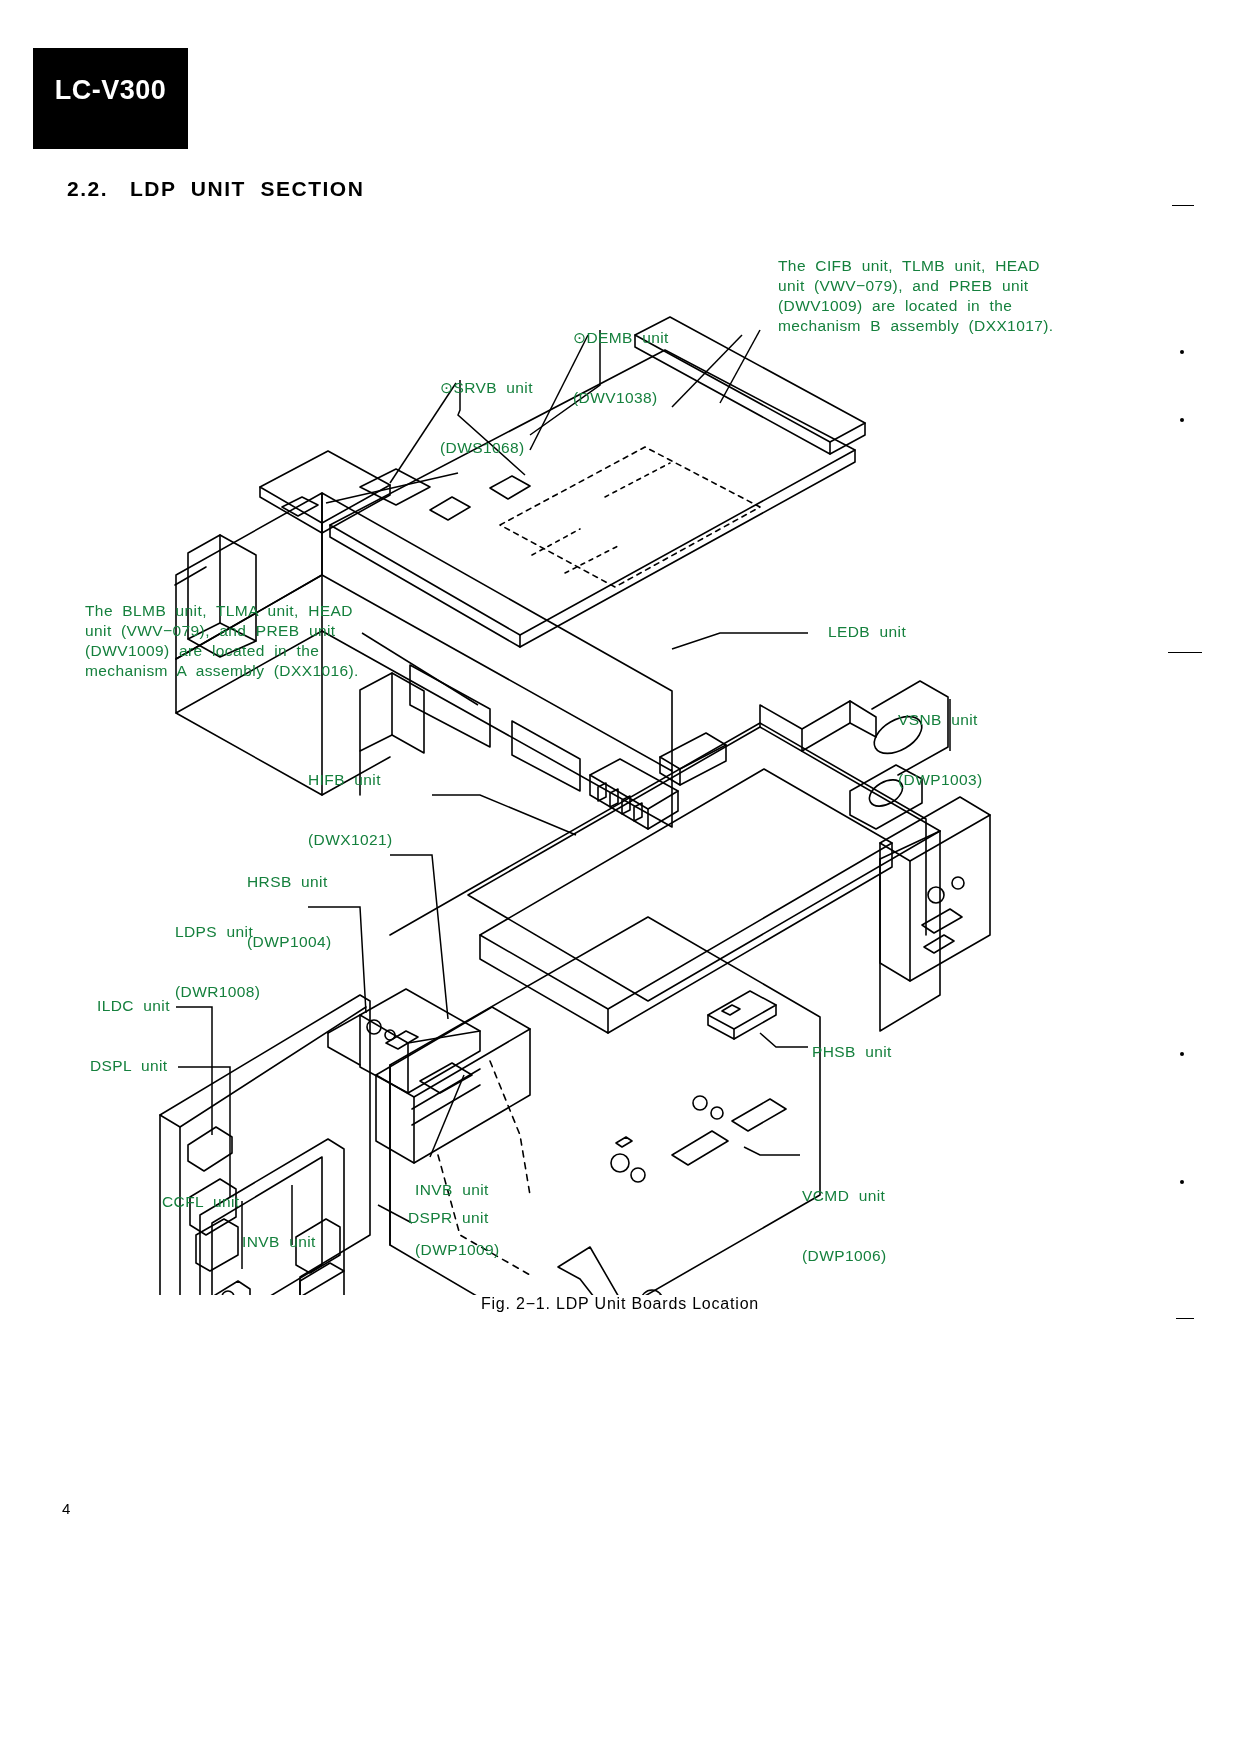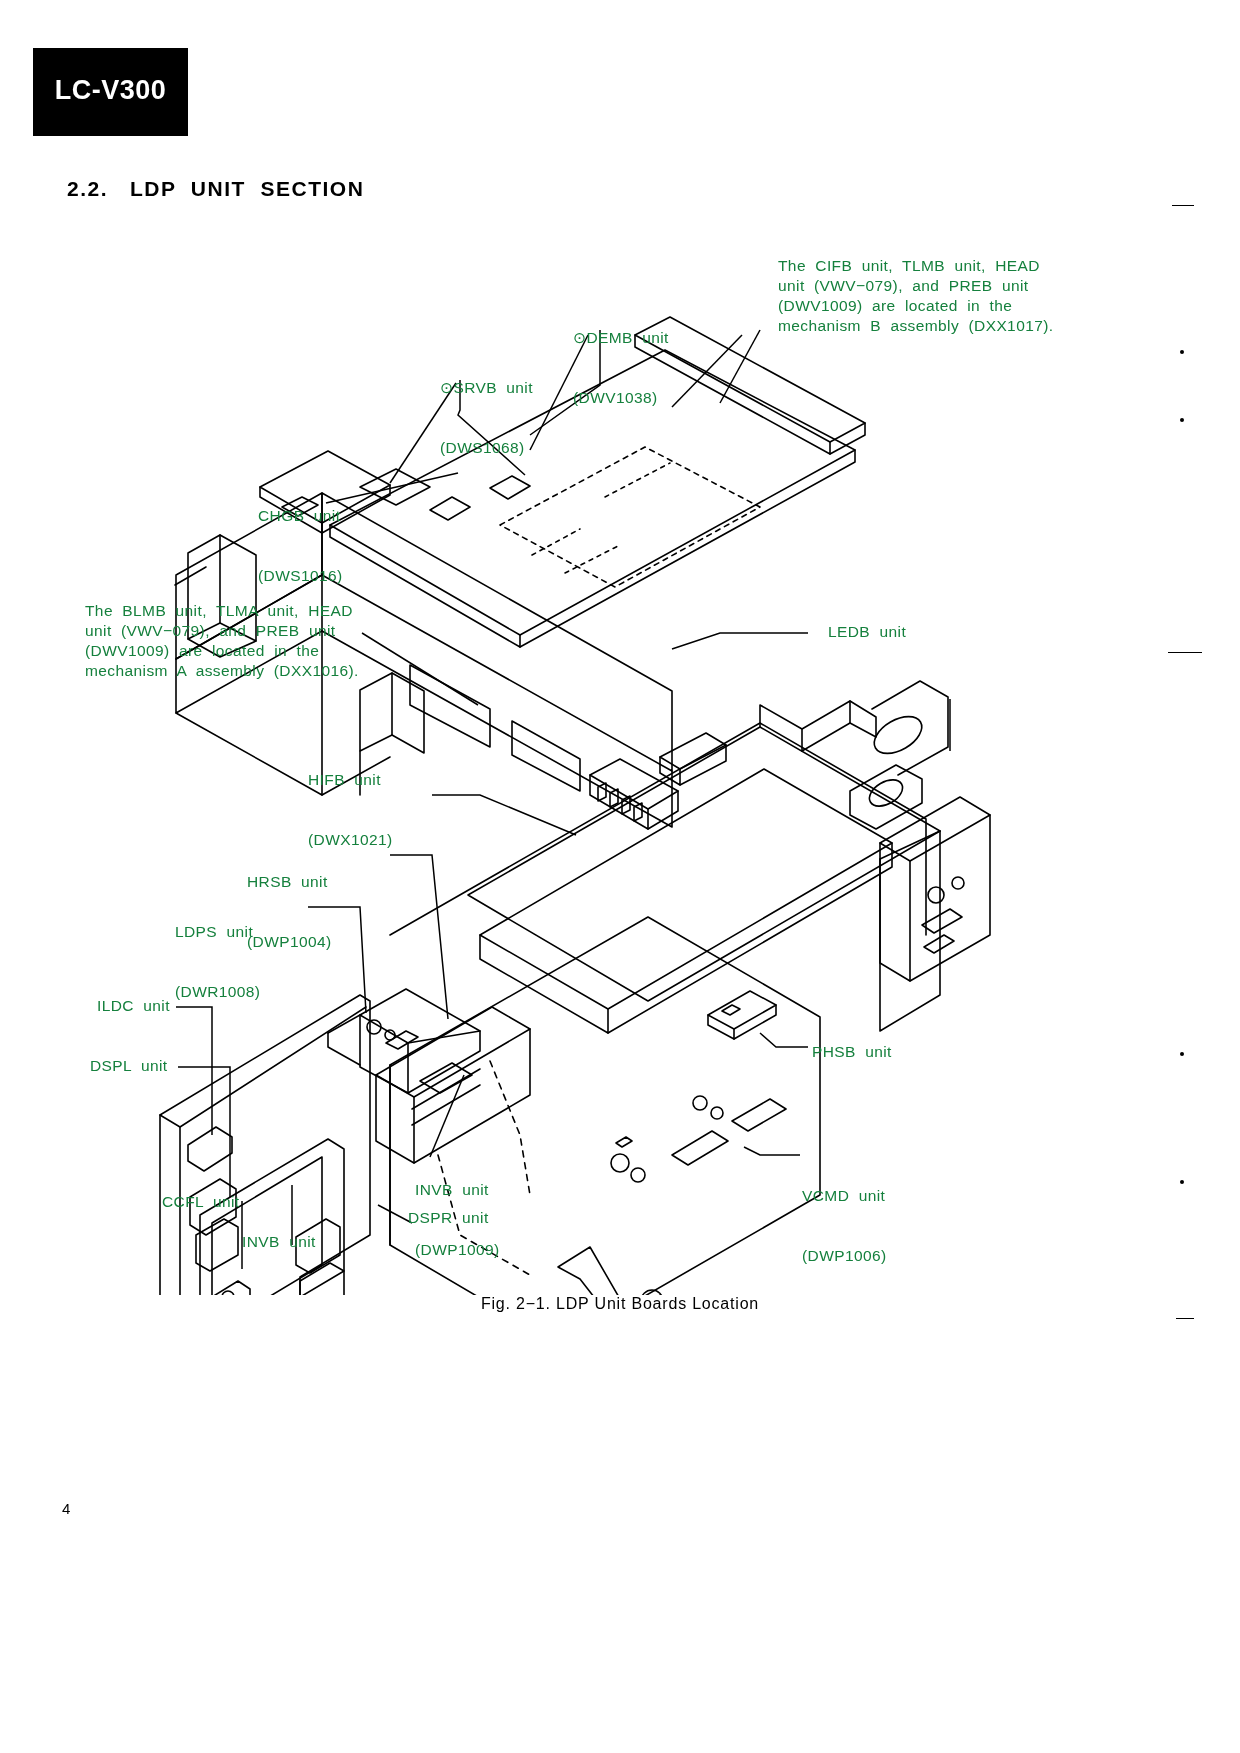--- a/index.html
+++ b/index.html
@@ -20,21 +20,21 @@
     left: 0; top: 0;
     width: 1240px;
     height: 1753px;
   }
   
   .model-badge {
     position: absolute;
     left: 33px;
     top: 48px;
     width: 155px;
-    height: 88px;
+    height: 101px;
     background: #000000;
   }
   .model-badge .label {
     position: absolute;
     left: 0; right: 0;
     top: 27px;
     text-align: center;
     color: #ffffff;
     font-size: 27px;
     font-weight: bold;
@@ -346,32 +346,32 @@
   <div class="callout" style="left:440px; top:338px;">
     <div>⊙SRVB  unit</div>
     <div>(DWS1068)</div>
   </div>
 
   <div class="callout" style="left:778px; top:256px;">The  CIFB  unit,  TLMB  unit,  HEAD
 unit  (VWV−079),  and  PREB  unit
 (DWV1009)  are  located  in  the
 mechanism  B  assembly  (DXX1017).</div>
 
-  <div class="callout" style="left:258px; top:466px;">
-    <div>CHGB  unit</div>
-    <div>(DWS1016)</div>
-  </div>
 
   <div class="callout" style="left:85px; top:601px;">The  BLMB  unit,  TLMA  unit,  HEAD
 unit  (VWV−079),  and  PREB  unit
 (DWV1009)  are  located  in  the
 mechanism  A  assembly  (DXX1016).</div>
 
   <div class="callout" style="left:828px; top:622px;">LEDB  unit</div>
 
+  <div class="callout" style="left:898px; top:670px;">
+    <div>VSNB  unit</div>
+    <div>(DWP1003)</div>
+  </div>
 
   <div class="callout" style="left:308px; top:730px;">
     <div>HIFB  unit</div>
     <div>(DWX1021)</div>
   </div>
 
   <div class="callout" style="left:247px; top:832px;">
     <div>HRSB  unit</div>
     <div>(DWP1004)</div>
   </div>

